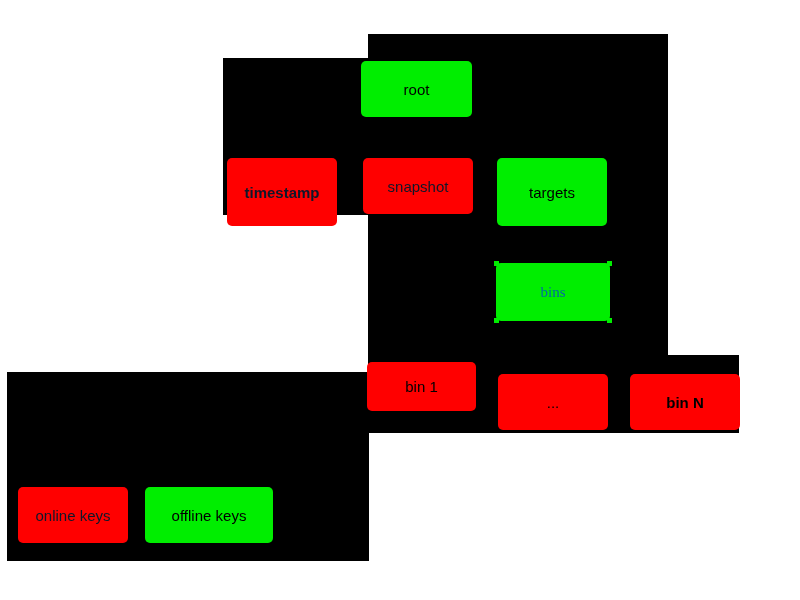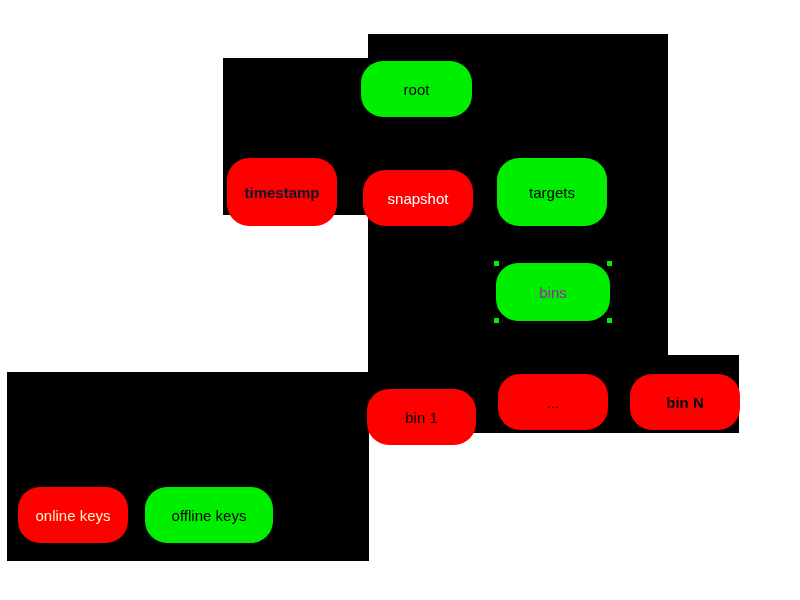--- a/index.html
+++ b/index.html
@@ -19,21 +19,21 @@
   .panel {
     position: absolute;
     background: #000000;
   }
   
   .node {
     position: absolute;
     display: flex;
     align-items: center;
     justify-content: center;
-    border-radius: 22px;
+    border-radius: 5px;
     color: #000000;
     font-size: 15px;
     line-height: 1;
     text-align: center;
     white-space: nowrap;
     box-sizing: border-box;
   }
   .node.red   { background: #ff0000; }
   .node.green { background: #00ee00; }
 
@@ -56,41 +56,41 @@
     <div class="panel" style="left: 368px; top: 34px; width: 300px; height: 321px; background: rgb(0, 0, 0);"></div>
     <div class="panel" style="left: 223px; top: 58px; width: 145px; height: 157px; background: rgb(0, 0, 0);"></div>
     <div class="panel" style="left: 368px; top: 355px; width: 371px; height: 78px; background: rgb(0, 0, 0);"></div>
     <div class="panel" style="left: 7px; top: 372px; width: 362px; height: 189px; background: rgb(0, 0, 0);"></div>
     <div class="node green" style="left: 361px; top: 61px; width: 111px; height: 56px; color: rgb(0, 0, 0);">
       <span>root</span>
     </div>
     <div class="node red" style="left: 227px; top: 158px; width: 110px; height: 68px; color: #0f172a; font-weight: bold;">
       <span>timestamp</span>
     </div>
-    <div class="node red" style="left: 363px; top: 158px; width: 110px; height: 56px; color: #ffffff; margin-top: 12px;">
+    <div class="node red" style="left: 363px; top: 158px; width: 110px; height: 56px; color: #0f172a;">
       <span>snapshot</span>
     </div>
     <div class="node green" style="left: 497px; top: 158px; width: 110px; height: 68px; color: rgb(0, 0, 0);">
       <span>targets</span>
     </div>
-    <div class="node green" style="left: 496px; top: 263px; width: 114px; height: 58px; color: #a21caf;">
+    <div class="node green" style="left: 496px; top: 263px; width: 114px; height: 58px; color: #0369a1; font-family: Liberation Serif, serif;">
       <span>bins</span>
       <div class="handle tl" style="background: rgb(0, 238, 0);"></div>
       <div class="handle tr" style="background: rgb(0, 238, 0);"></div>
       <div class="handle bl" style="background: rgb(0, 238, 0);"></div>
       <div class="handle br" style="background: rgb(0, 238, 0);"></div>
     </div>
-    <div class="node red" style="left: 367px; top: 389px; width: 109px; height: 56px; color: rgb(0, 0, 0);">
+    <div class="node red" style="left: 367px; top: 362px; width: 109px; height: 49px; color: rgb(0, 0, 0);">
       <span>bin 1</span>
     </div>
     <div class="node red" style="left: 498px; top: 374px; width: 110px; height: 56px; color: rgb(0, 0, 0);">
       <span>...</span>
     </div>
     <div class="node red" style="left: 630px; top: 374px; width: 110px; height: 56px; color: rgb(0, 0, 0); font-weight: bold;">
       <span>bin N</span>
     </div>
-    <div class="node red" style="left: 18px; top: 487px; width: 110px; height: 56px; color: #fef9c3;">
+    <div class="node red" style="left: 18px; top: 487px; width: 110px; height: 56px; color: #0f172a;">
       <span>online keys</span>
     </div>
     <div class="node green" style="left: 145px; top: 487px; width: 128px; height: 56px; color: rgb(0, 0, 0);">
       <span>offline keys</span>
     </div>
   </div>
 
 </body></html>

